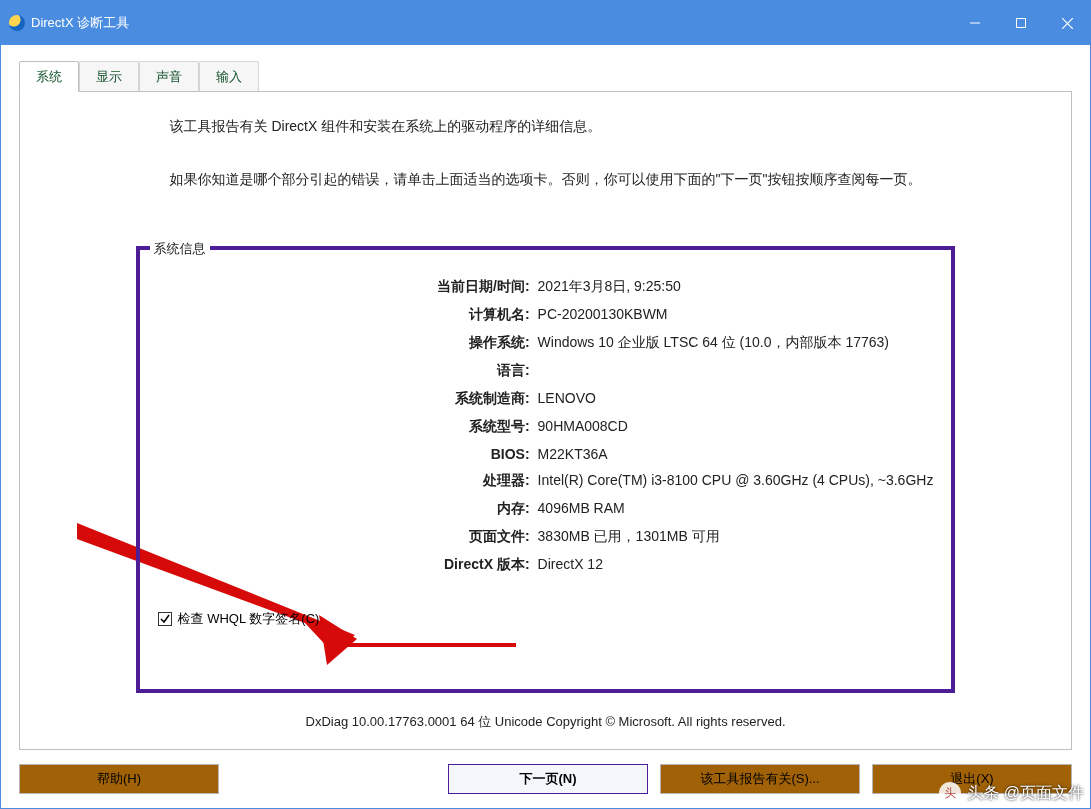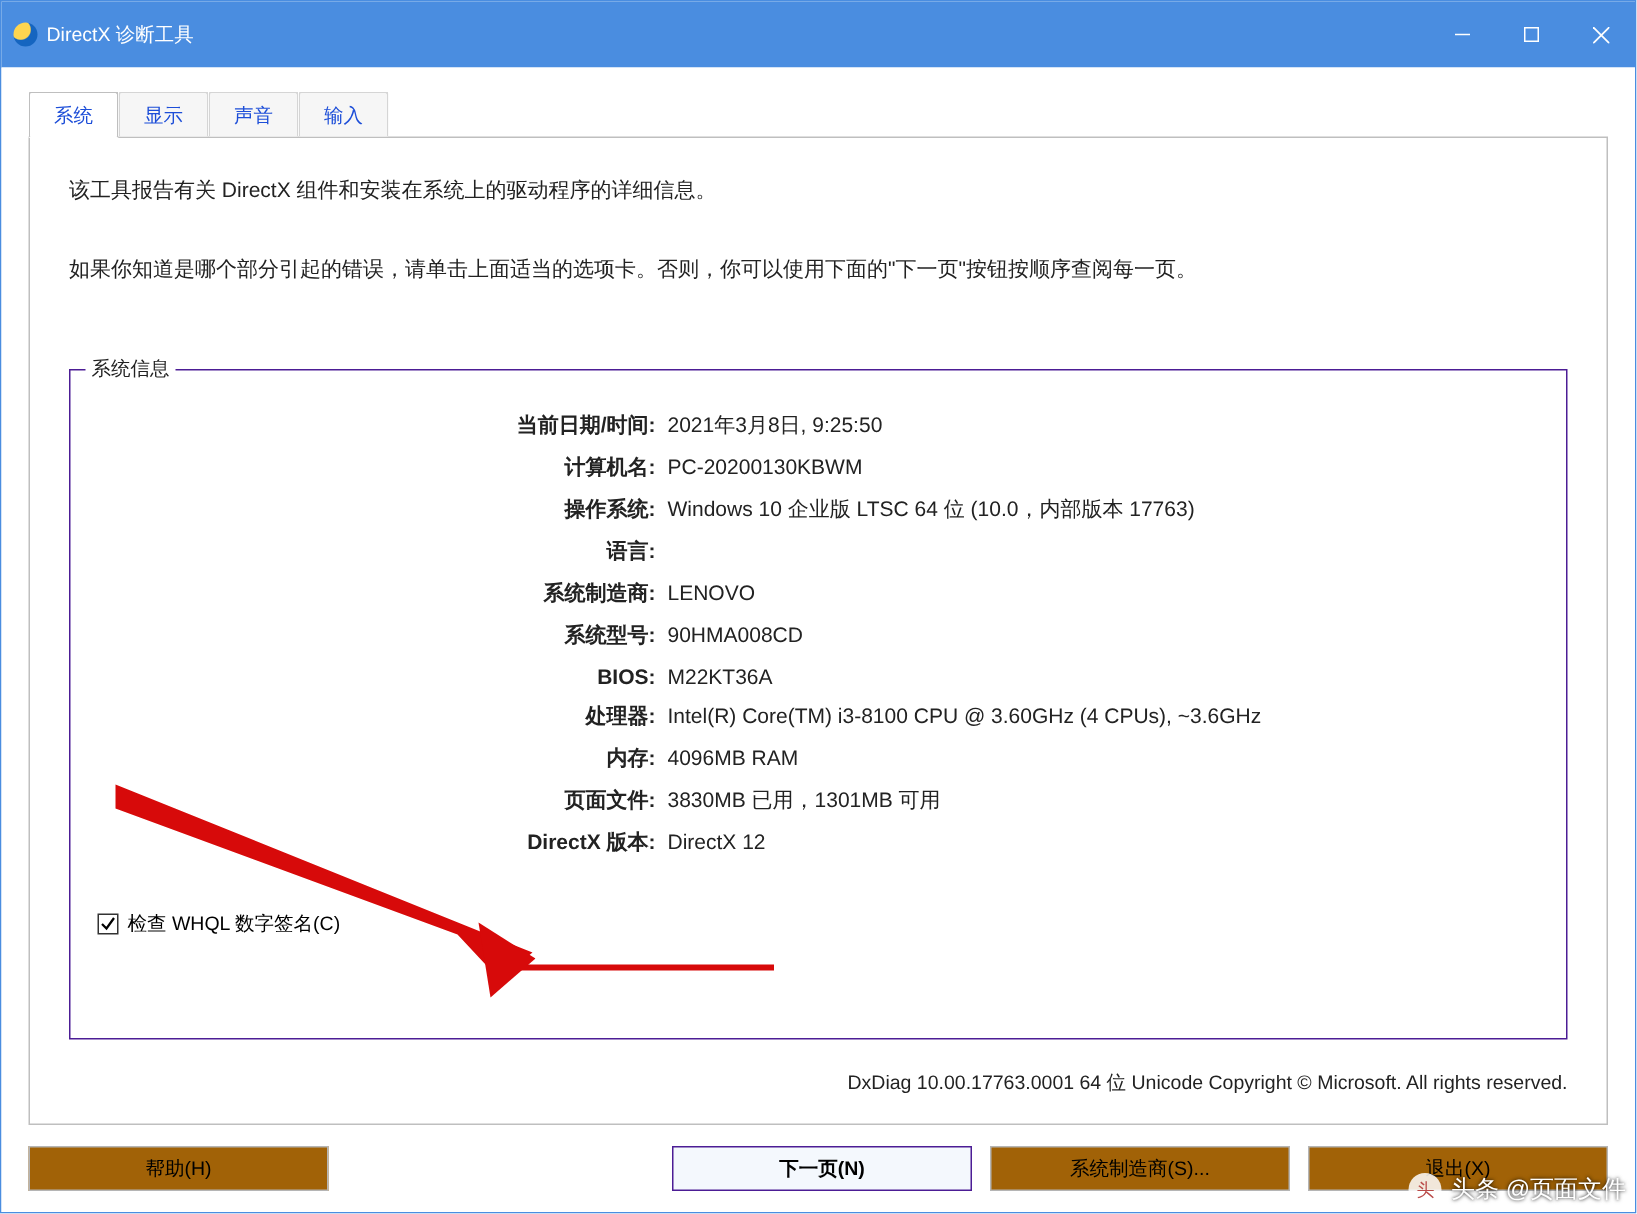--- a/index.html
+++ b/index.html
@@ -60,53 +60,54 @@
   }
   .tab {
     padding: 6px 16px 5px 16px;
     font-size: 13px;
     border: 1px solid #d5d5d5;
     border-bottom: none;
     background: #f6f6f6;
     margin-right: 0px;
     border-top-left-radius: 2px;
     border-top-right-radius: 2px;
-    color: #1d4ed8;
+    color: #14532d;
     cursor: pointer;
     font-family: Liberation Serif, serif;
   }
   .tab.active {
     background: #fff;
     border-color: #bfbfbf;
     border-bottom: 1px solid #fff;
     margin-bottom: -1px;
     position: relative;
     z-index: 3;
   }
   .tabpage {
     border: 1px solid #bfbfbf;
     flex: 1;
     display: flex;
     flex-direction: column;
     padding: 24px 26px 18px 26px;
     position: relative;
     z-index: 1;
+    align-items: center;
   }
   
   .intro-text {
     font-size: 14px;
     color: #222;
     line-height: 1.5;
   }
   .intro-text p { margin-bottom: 32px; }
   .intro-text p:last-child { margin-bottom: 0; }
   
   
   .groupbox {
-    border: 1px solid #4c1d95;
+    border: 4px solid #4c1d95;
     margin-top: 56px;
     padding: 28px 18px 18px 18px;
     position: relative;
     flex: 1;
   }
   .groupbox .legend {
     position: absolute;
     top: -10px;
     left: 10px;
     background: #fff;
@@ -320,21 +321,21 @@
         </div>
       </div>
 
       <div class="footer-line">DxDiag 10.00.17763.0001 64 位 Unicode  Copyright © Microsoft. All rights reserved.</div>
     </div>
 
     <div class="button-row">
       <button class="btn">帮助(H)</button>
       <div class="spacer2"></div>
       <button class="btn default">下一页(N)</button>
-      <button class="btn">系统制造商(S)...</button>
+      <button class="btn">该工具报告有关(S)...</button>
       <button class="btn">退出(X)</button>
     </div>
 
     <svg class="arrow-svg" width="300" height="160">
       <defs></defs>
       <polygon points="20,8 298,120 276,138 248,108 20,24" fill="#d70a0a"></polygon>
       <polygon points="262,100 300,124 270,150" fill="#d70a0a"></polygon>
     </svg>
     <svg class="underline-svg" width="200" height="8">
       <line x1="0" y1="3" x2="186" y2="3" stroke="#d70a0a" stroke-width="4"></line>

